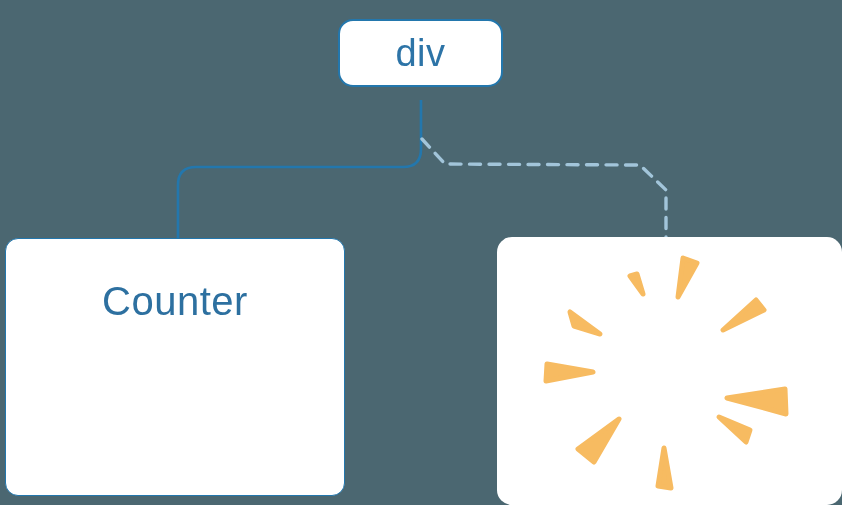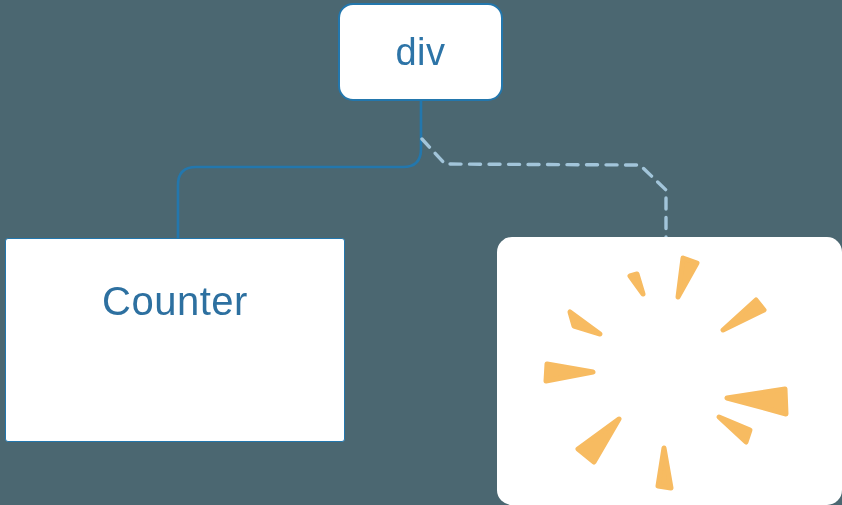--- a/index.html
+++ b/index.html
@@ -13,35 +13,35 @@
     --card-white:#ffffff;
   }
   html,body{margin:0;padding:0;background:var(--bg);}
   body{font-family:"Liberation Sans","DejaVu Sans",sans-serif;}
   .canvas{
     position:relative;width:842px;height:505px;background:var(--bg);
     overflow:hidden;
   }
   .connector-layer{position:absolute;left:0;top:0;width:842px;height:505px;pointer-events:none;}
   .root-node{
-    position:absolute;left:338px;top:3px;width:165px;height:98px;
+    position:absolute;left:338px;top:19px;width:165px;height:68px;
     background:var(--card-white);
     border:2.5px solid var(--node-blue);
     border-radius:15px;
     display:flex;align-items:center;justify-content:center;
     box-sizing:border-box;
   }
   .root-node-label{
     color:var(--text-blue);font-size:38px;font-weight:500;letter-spacing:.5px;
   }
   .component-card{
-    position:absolute;left:5px;top:238px;width:340px;height:204px;
+    position:absolute;left:5px;top:238px;width:340px;height:258px;
     background:var(--card-white);
     border:1.5px solid var(--node-blue);
-    border-radius:3px;
+    border-radius:13px;
     box-sizing:border-box;
     display:flex;flex-direction:column;align-items:center;
   }
   .component-title{
     margin-top:40px;
     color:var(--title-blue);font-size:40px;font-weight:500;letter-spacing:.5px;
   }
   .state-pill{
     position:absolute;left:37px;top:117px;width:263px;height:103px;
     border:2px solid var(--state-purple);

